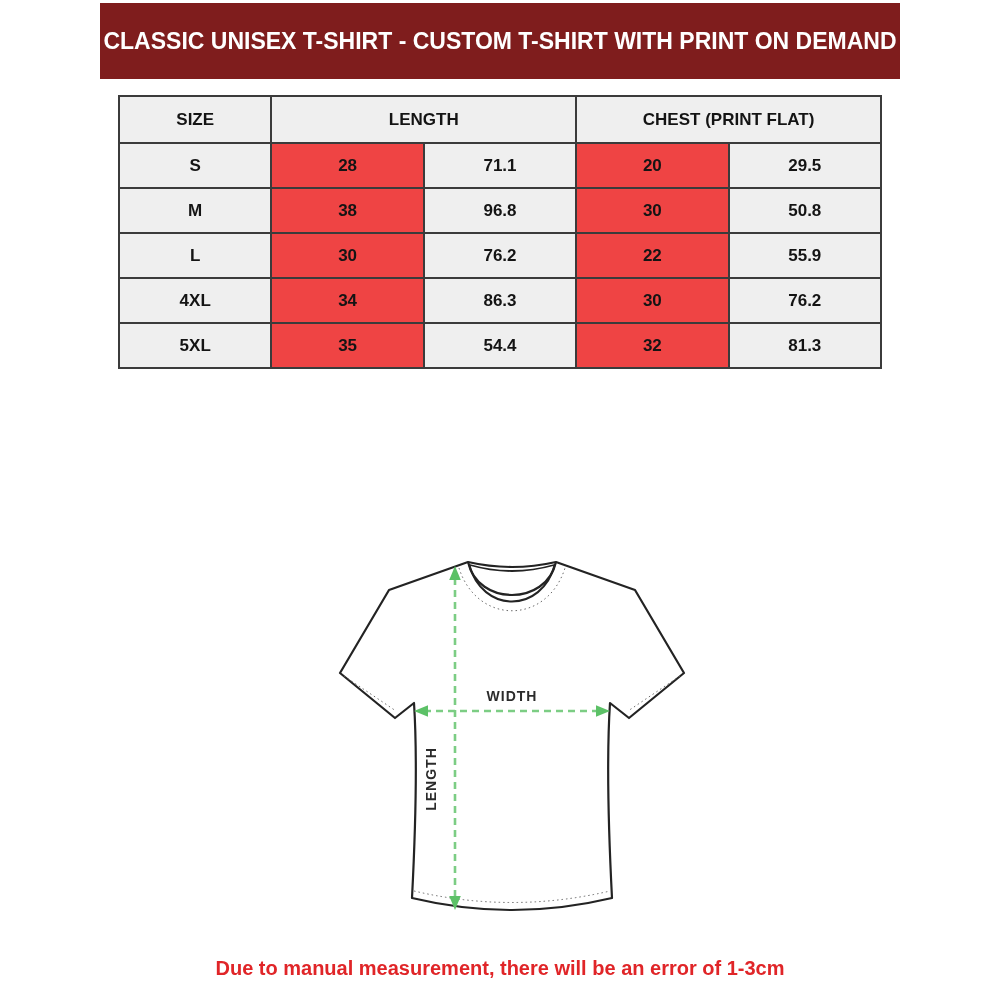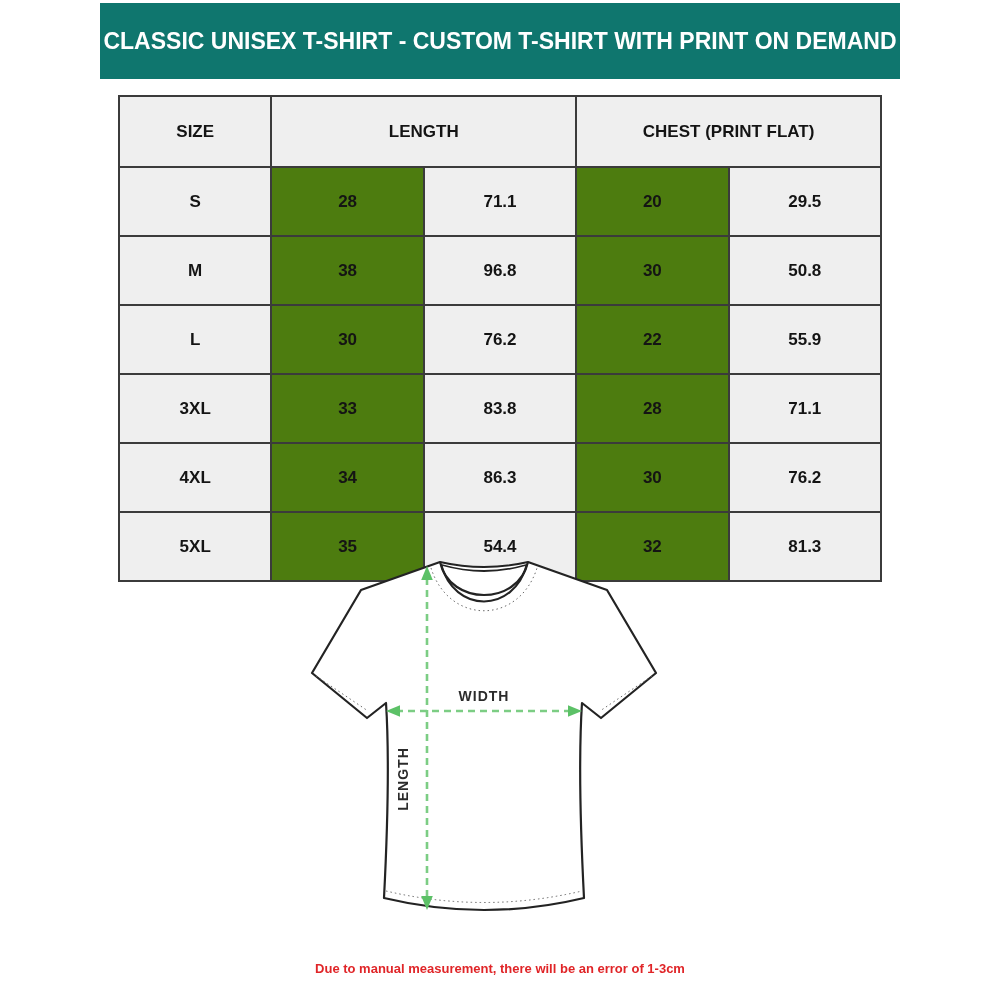--- a/index.html
+++ b/index.html
@@ -6,57 +6,57 @@
   body {
     width: 1000px; height: 1000px; position: relative;
     background: #ffffff;
     font-family: "Liberation Sans", sans-serif;
     -webkit-font-smoothing: antialiased;
   }
 
   
   .banner {
     position: absolute; left: 100px; top: 3px; width: 800px; height: 76px;
-    background: #0f766e;
+    background: #7f1d1d;
     display: flex; align-items: center; justify-content: center;
   }
   .banner-title {
     color: #ffffff; font-weight: bold; font-size: 23px; letter-spacing: 0px;
     white-space: nowrap;
   }
 
   
   .size-table-wrap { position: absolute; left: 118px; top: 95px; width: 764px; }
   table.size-table {
     width: 100%; border-collapse: collapse; table-layout: fixed;
     font-weight: bold; color: #141414;
   }
   table.size-table th, table.size-table td {
     border: 2px solid #3b3b3b;
     text-align: center; vertical-align: middle;
     font-size: 17px; font-weight: bold;
-    padding: 12px;
+    padding: 0;
   }
   table.size-table th { height: 45px; background: #efefef; }
   table.size-table td { height: 43px; }
   td.cell-gray { background: #efefef; }
-  td.cell-white { background: #4d7c0f; }
+  td.cell-white { background: #ef4444; }
 
   
-  .diagram { position: absolute; left: 284px; top: 540px; width: 400px; height: 400px; text-decoration: underline; }
+  .diagram { position: absolute; left: 312px; top: 540px; width: 400px; height: 400px; text-decoration: underline; }
   .dim-label {
     font-family: "Liberation Sans", sans-serif;
     font-weight: bold; font-size: 14px; letter-spacing: 1px; fill: #2b2b2b;
   }
 
   
   .footnote {
     position: absolute; left: 0; top: 952px; width: 1000px; height: 32px;
     display: flex; align-items: center; justify-content: center;
-    color: #e02528; font-weight: bold; font-size: 13px;
+    color: #e02528; font-weight: bold; font-size: 20px;
   }
 </style>
 </head>
 <body>
 
 <div class="banner">
   <div class="banner-title">CLASSIC UNISEX T-SHIRT - CUSTOM T-SHIRT WITH PRINT ON DEMAND</div>
 </div>
 
 <div class="size-table-wrap">
@@ -89,27 +89,20 @@
         <td class="cell-gray">96.8</td>
         <td class="cell-white">30</td>
         <td class="cell-gray">50.8</td>
       </tr>
       <tr>
         <td class="cell-gray">L</td>
         <td class="cell-white">30</td>
         <td class="cell-gray">76.2</td>
         <td class="cell-white">22</td>
         <td class="cell-gray">55.9</td>
-      </tr>
-      <tr>
-        <td class="cell-gray">3XL</td>
-        <td class="cell-white">33</td>
-        <td class="cell-gray">83.8</td>
-        <td class="cell-white">28</td>
-        <td class="cell-gray">71.1</td>
       </tr>
       <tr>
         <td class="cell-gray">4XL</td>
         <td class="cell-white">34</td>
         <td class="cell-gray">86.3</td>
         <td class="cell-white">30</td>
         <td class="cell-gray">76.2</td>
       </tr>
       <tr>
         <td class="cell-gray">5XL</td>

